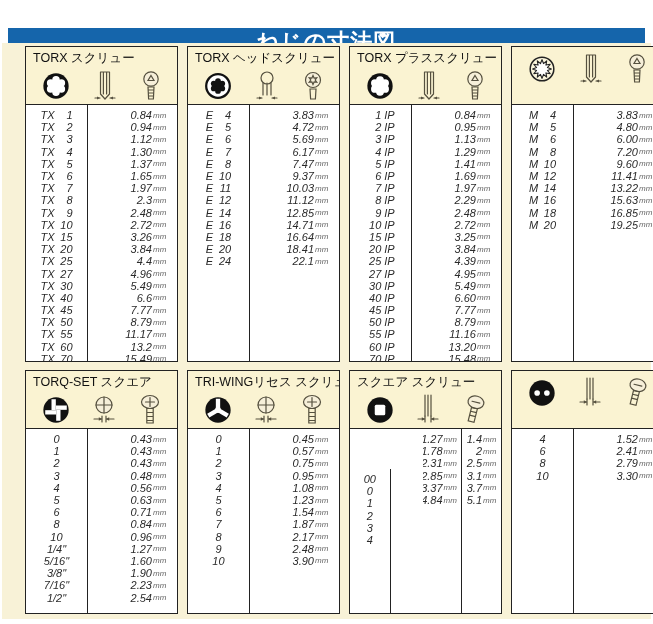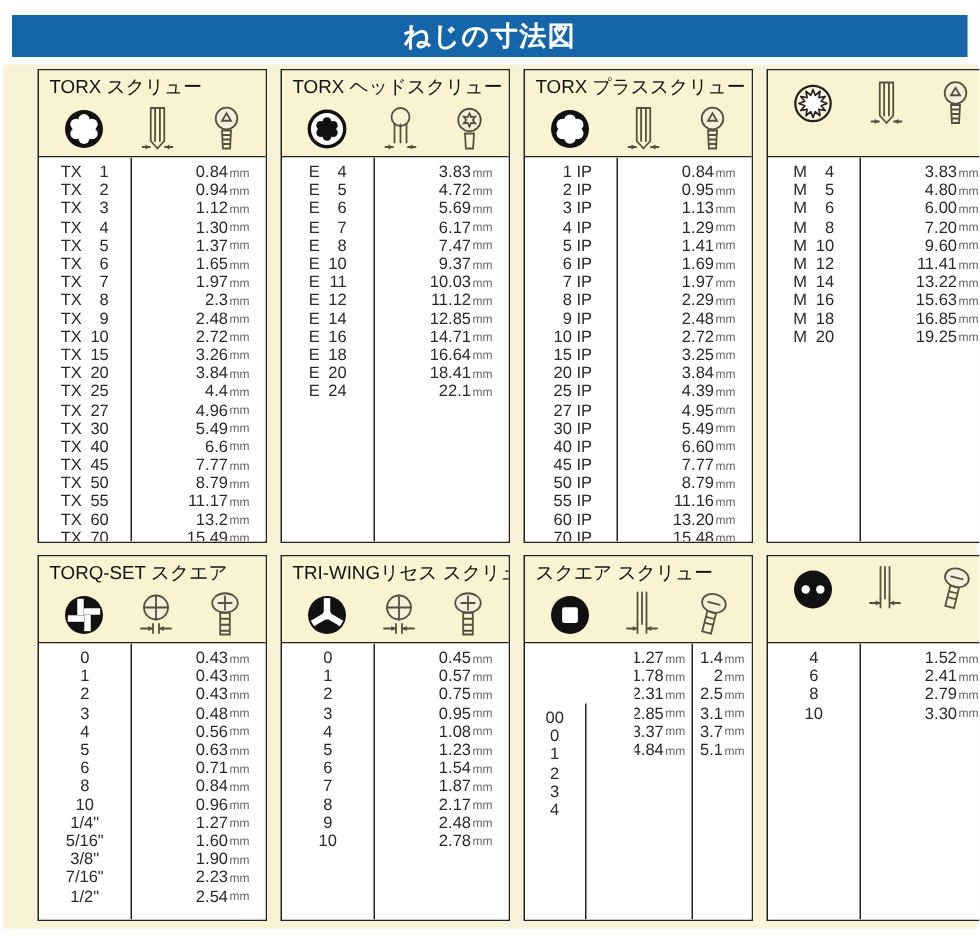--- a/index.html
+++ b/index.html
@@ -1,29 +1,29 @@
 <!DOCTYPE html>
 <html><head>
 <meta charset="utf-8">
 <style>
   * { box-sizing: border-box; margin: 0; padding: 0; }
   html,body { width:653px; height:624px; background:#ffffff; font-family:"Liberation Sans", sans-serif; }
   .page { position:relative; width:653px; height:624px; background:#ffffff; overflow:hidden; }
-  .titlebar { position:absolute; left:8px; top:10px; width:637px; height:28px; background:#1565ab;
-    color:#ffffff; font-weight:bold; font-size:18px; display:flex; align-items:center; justify-content:center; letter-spacing:1px; }
+  .titlebar { position:absolute; left:8px; top:28px; width:637px; height:28px; background:#1565ab;
+    color:#ffffff; font-weight:bold; font-size:22px; display:flex; align-items:center; justify-content:center; letter-spacing:1px; }
   .panel { position:absolute; left:2px; top:43px; width:649px; height:576px; background:#f8f2d7; }
   .tables { position:absolute; left:7px; top:46px; width:641px; display:grid;
     grid-template-columns:repeat(4,153px); grid-template-rows:316px 244px; column-gap:9px; row-gap:8px;padding-left:18px; }
   .table { height:100%; border:1.6px solid #222; display:flex; flex-direction:column; background:#ffffff; }
   .thead { background:#faf3d2; border-bottom:1.6px solid #222; height:58px; flex:0 0 58px; padding:3px 6px 0 7px; overflow:hidden; }
   .ttitle { font-size:12.5px; font-weight:500; color:#111; white-space:nowrap; height:17px; }
   .icons { display:flex; align-items:center; justify-content:space-between; padding:0 8px; height:38px; }
   .icon { display:inline-flex; align-items:center; justify-content:center; }
   .tbody { flex:1 1 auto; display:flex; background:#ffffff; overflow:hidden; }
-  .col { padding-top:4px; overflow:hidden; }
+  .col { padding-top:4px; overflow:hidden;font-style:italic; }
   .col-size { width:52%; border-right:1.3px solid #222; }
   .col-val  { width:48%;margin-left:32px; }
   .three .col-size { width:34%;margin-top:40px; }
   .three .col-val  { width:33%; border-right:1.3px solid #222; }
   .three .col-val2 { width:33%; border-right:none; }
   .cell { height:12.2px; display:flex; align-items:center; justify-content:center;
     font-size:11px; color:#2a2a2a; white-space:nowrap; }
   .size-cell .pfx { margin-right:3px; }
   .size-cell .n   { display:inline-block; width:15px; text-align:right; }
   .size-cell .sfx { margin-left:3px; }
@@ -931,21 +931,21 @@
             </div>
             <div class="cell val-cell">
               <span class="num">2.17</span>
               <span class="unit">mm</span>
             </div>
             <div class="cell val-cell">
               <span class="num">2.48</span>
               <span class="unit">mm</span>
             </div>
             <div class="cell val-cell">
-              <span class="num">2.78</span>
+              <span class="num">3.90</span>
               <span class="unit">mm</span>
             </div>
           </div>
       </div>
     </div>
 
     <div class="table">
       <div class="thead">
         <div class="ttitle">スクエア スクリュー</div>
         <div class="icons">

